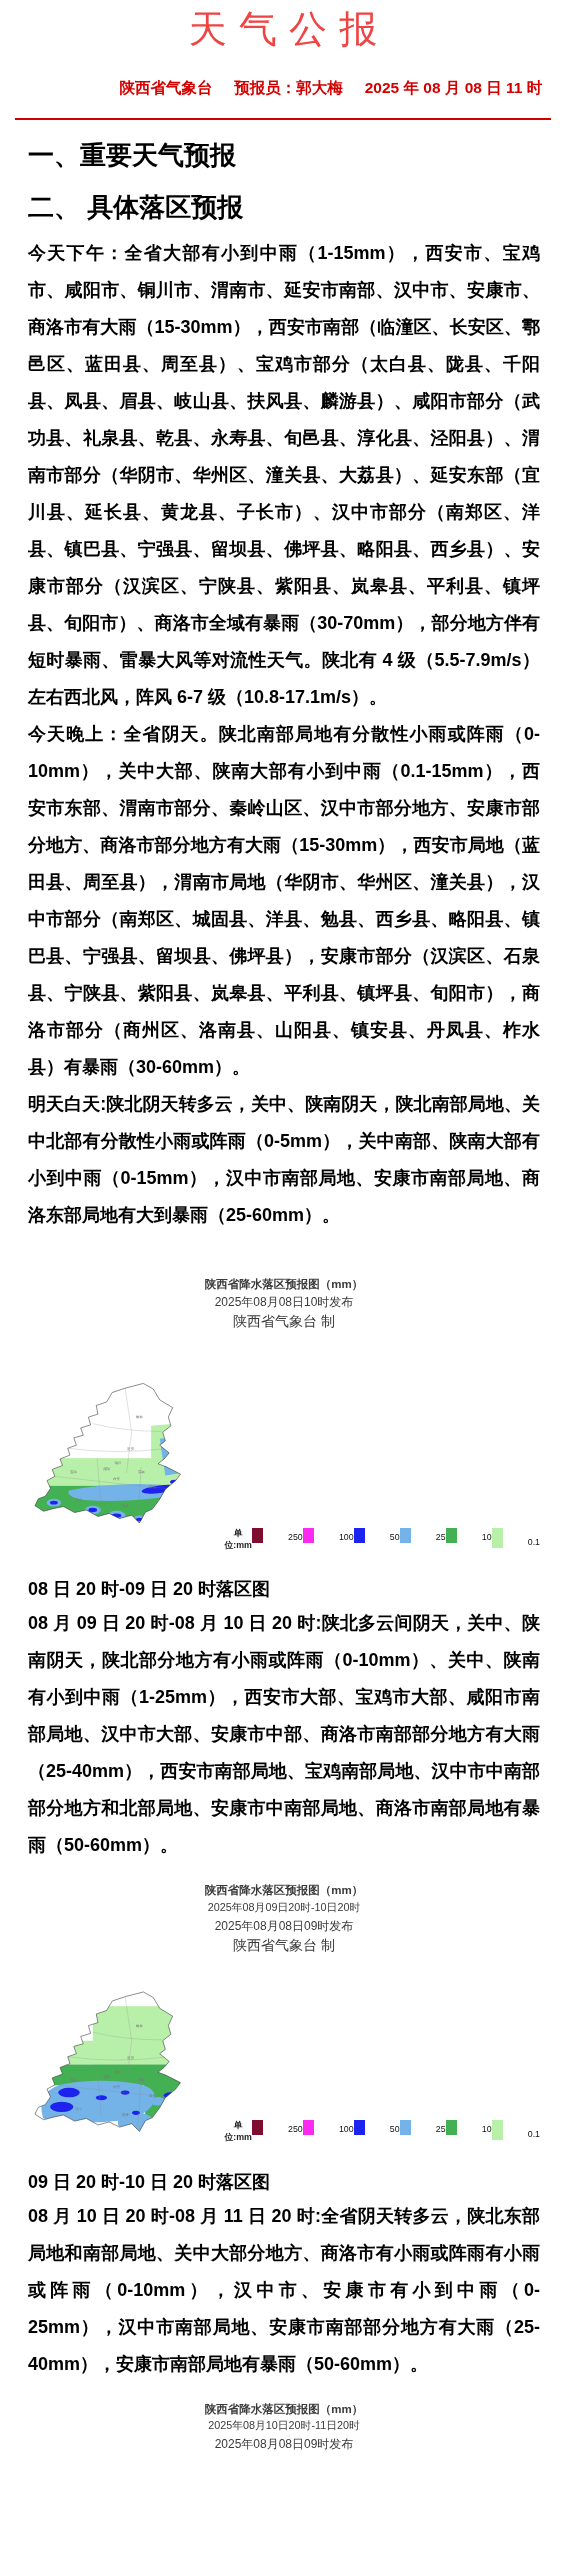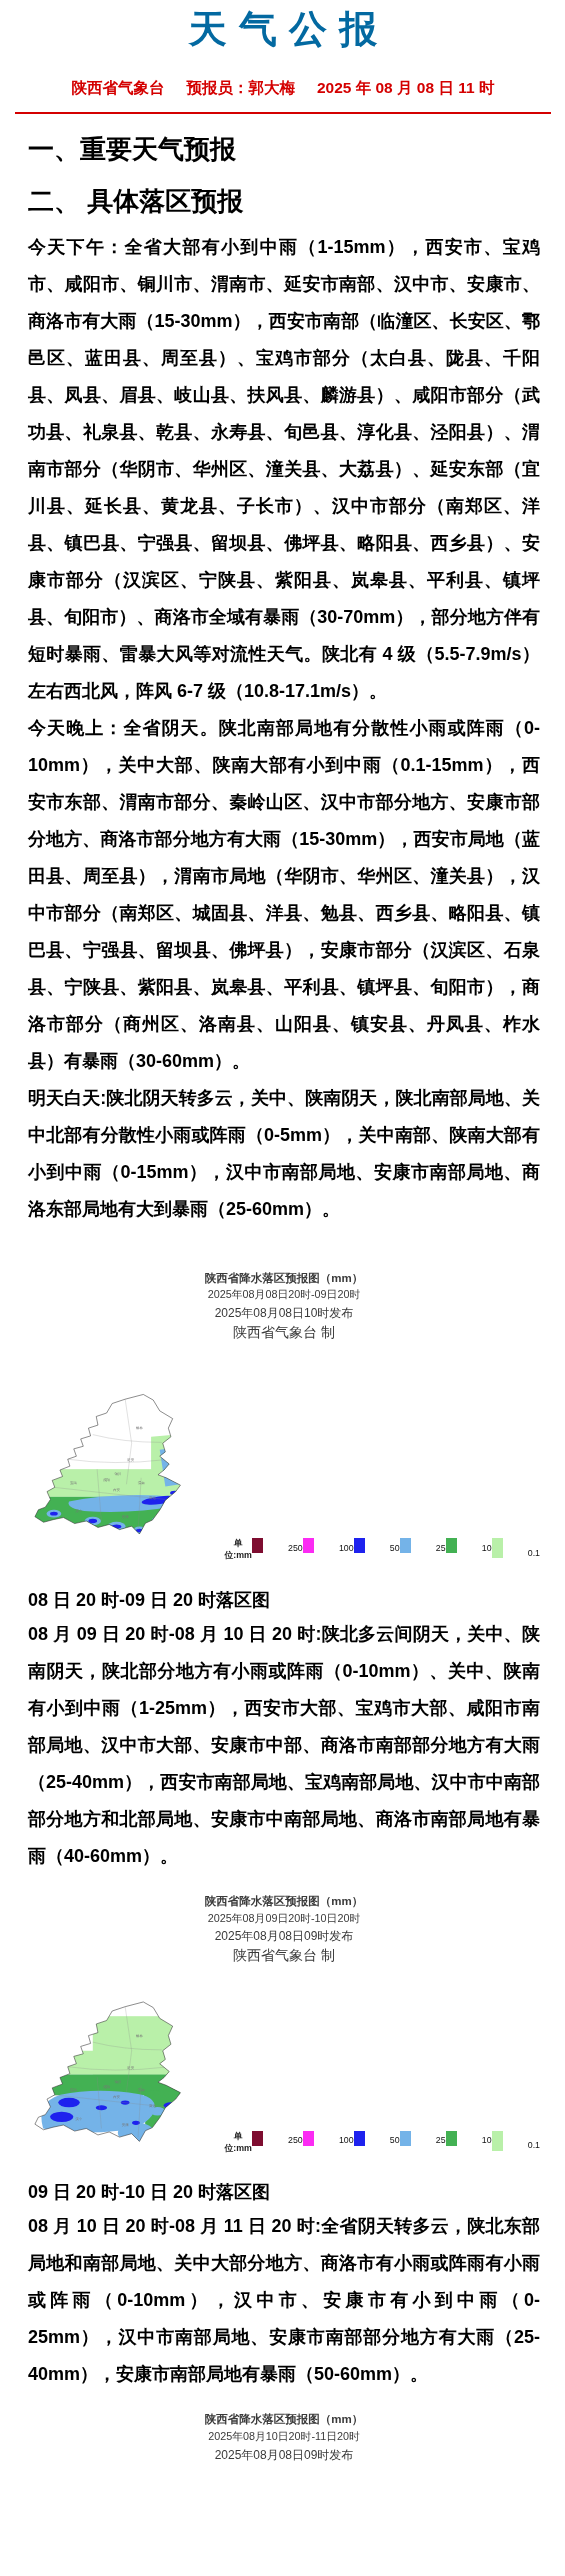--- a/index.html
+++ b/index.html
@@ -6,31 +6,31 @@
   .page {
     width: 566px;
     background:#fff;
     color:#111;
     font-family: "Liberation Sans", "DejaVu Sans", sans-serif;
     overflow: hidden;
   }
   h1.doc-title {
     margin: 4px 0 8px 0;
     text-align: center;
-    color: #0369a1;
+    color: #ef4444;
     font-size: 38px;
-    font-weight: 700;
+    font-weight: 400;
     letter-spacing: 0.32em;
     text-indent: 0.32em;
   }
   .byline {
     margin: 23px 15px 0 15px;
-    padding-bottom: 13px;
+    padding-bottom: 19px;
     border-bottom: 2px solid #d40000;
-    text-align: center;
+    text-align: right;
     color: #d40000;
     font-size: 15.5px;
     font-weight: 700;
     white-space: nowrap;
   }
   .byline span { margin: 0 8.8px; }
   .content { padding: 0 26px 0 28px; }
   h2.sec {
     font-size: 26px;
     font-weight: 800;
@@ -105,21 +105,20 @@
     <h2 class="sec">一、重要天气预报</h2>
 
     <h2 class="sec">二、 具体落区预报</h2>
     <p class="body">今天下午：全省大部有小到中雨（1-15mm），西安市、宝鸡市、咸阳市、铜川市、渭南市、延安市南部、汉中市、安康市、商洛市有大雨（15-30mm），西安市南部（临潼区、长安区、鄠邑区、蓝田县、周至县）、宝鸡市部分（太白县、陇县、千阳县、凤县、眉县、岐山县、扶风县、麟游县）、咸阳市部分（武功县、礼泉县、乾县、永寿县、旬邑县、淳化县、泾阳县）、渭南市部分（华阴市、华州区、潼关县、大荔县）、延安东部（宜川县、延长县、黄龙县、子长市）、汉中市部分（南郑区、洋县、镇巴县、宁强县、留坝县、佛坪县、略阳县、西乡县）、安康市部分（汉滨区、宁陕县、紫阳县、岚皋县、平利县、镇坪县、旬阳市）、商洛市全域有暴雨（30-70mm），部分地方伴有短时暴雨、雷暴大风等对流性天气。陕北有 4 级（5.5-7.9m/s）左右西北风，阵风 6-7 级（10.8-17.1m/s）。</p>
     <p class="body">今天晚上：全省阴天。陕北南部局地有分散性小雨或阵雨（0-10mm），关中大部、陕南大部有小到中雨（0.1-15mm），西安市东部、渭南市部分、秦岭山区、汉中市部分地方、安康市部分地方、商洛市部分地方有大雨（15-30mm），西安市局地（蓝田县、周至县），渭南市局地（华阴市、华州区、潼关县），汉中市部分（南郑区、城固县、洋县、勉县、西乡县、略阳县、镇巴县、宁强县、留坝县、佛坪县），安康市部分（汉滨区、石泉县、宁陕县、紫阳县、岚皋县、平利县、镇坪县、旬阳市），商洛市部分（商州区、洛南县、山阳县、镇安县、丹凤县、柞水县）有暴雨（30-60mm）。</p>
     <p class="body">明天白天:陕北阴天转多云，关中、陕南阴天，陕北南部局地、关中北部有分散性小雨或阵雨（0-5mm），关中南部、陕南大部有小到中雨（0-15mm），汉中市南部局地、安康市南部局地、商洛东部局地有大到暴雨（25-60mm）。</p>
 
     <figure class="map-figure" style="margin-left:0;margin-right:0;">
       <div class="map-head">
         <div class="l1">陕西省降水落区预报图（mm）</div>
-        <div class="l2">2025年08月08日20时-09日20时</div>
         <div class="l3">2025年08月08日10时发布</div>
         <div class="l4">陕西省气象台 制</div>
       </div>
       <div class="map-row">
         <svg class="map map-big" viewBox="0 0 430 350" xmlns="http://www.w3.org/2000/svg">
           <defs>
             <path id="shaanxi1" d="M267,7 L290,20 L305,45 L335,63 L325,85 L331,105 L312,120 L318,140 L305,150 L327,168 L315,182 L301,193 L320,200 L353,217 L342,232 L318,252 L305,275 L288,298 L272,305 L258,330 L240,312 L212,320 L188,308 L162,315 L135,300 L108,306 L82,292 L58,297 L36,303 L16,290 L24,274 L40,268 L52,250 L44,232 L62,222 L56,206 L80,197 L74,182 L97,173 L92,157 L112,150 L106,133 L128,127 L122,110 L145,103 L140,85 L162,78 L158,58 L182,50 L195,28 L225,18 Z"></path>
             <clipPath id="clip1">
                 <use href="#shaanxi1"></use>
               </clipPath>
@@ -187,21 +186,21 @@
             </div>
           <div class="seg last">
               <span class="swatch c-01"></span>
               <span class="lab">0.1</span>
             </div>
         </div>
       </div>
       <figcaption class="map-caption">08 日 20 时-09 日 20 时落区图</figcaption>
     </figure>
 
-    <p class="body gap-top">08 月 09 日 20 时-08 月 10 日 20 时:陕北多云间阴天，关中、陕南阴天，陕北部分地方有小雨或阵雨（0-10mm）、关中、陕南有小到中雨（1-25mm），西安市大部、宝鸡市大部、咸阳市南部局地、汉中市大部、安康市中部、商洛市南部部分地方有大雨（25-40mm），西安市南部局地、宝鸡南部局地、汉中市中南部部分地方和北部局地、安康市中南部局地、商洛市南部局地有暴雨（40-60mm）。</p>
+    <p class="body gap-top">08 月 09 日 20 时-08 月 10 日 20 时:陕北多云间阴天，关中、陕南阴天，陕北部分地方有小雨或阵雨（0-10mm）、关中、陕南有小到中雨（1-25mm），西安市大部、宝鸡市大部、咸阳市南部局地、汉中市大部、安康市中部、商洛市南部部分地方有大雨（25-40mm），西安市南部局地、宝鸡南部局地、汉中市中南部部分地方和北部局地、安康市中南部局地、商洛市南部局地有暴雨（50-60mm）。</p>
 
     <figure class="map-figure tight" style="margin-left:0;margin-right:0;">
       <div class="map-head">
         <div class="l1">陕西省降水落区预报图（mm）</div>
         <div class="l2">2025年08月09日20时-10日20时</div>
         <div class="l3">2025年08月08日09时发布</div>
         <div class="l4">陕西省气象台 制</div>
       </div>
       <div class="map-row">
         <svg class="map map-small" viewBox="0 0 430 350" xmlns="http://www.w3.org/2000/svg">

